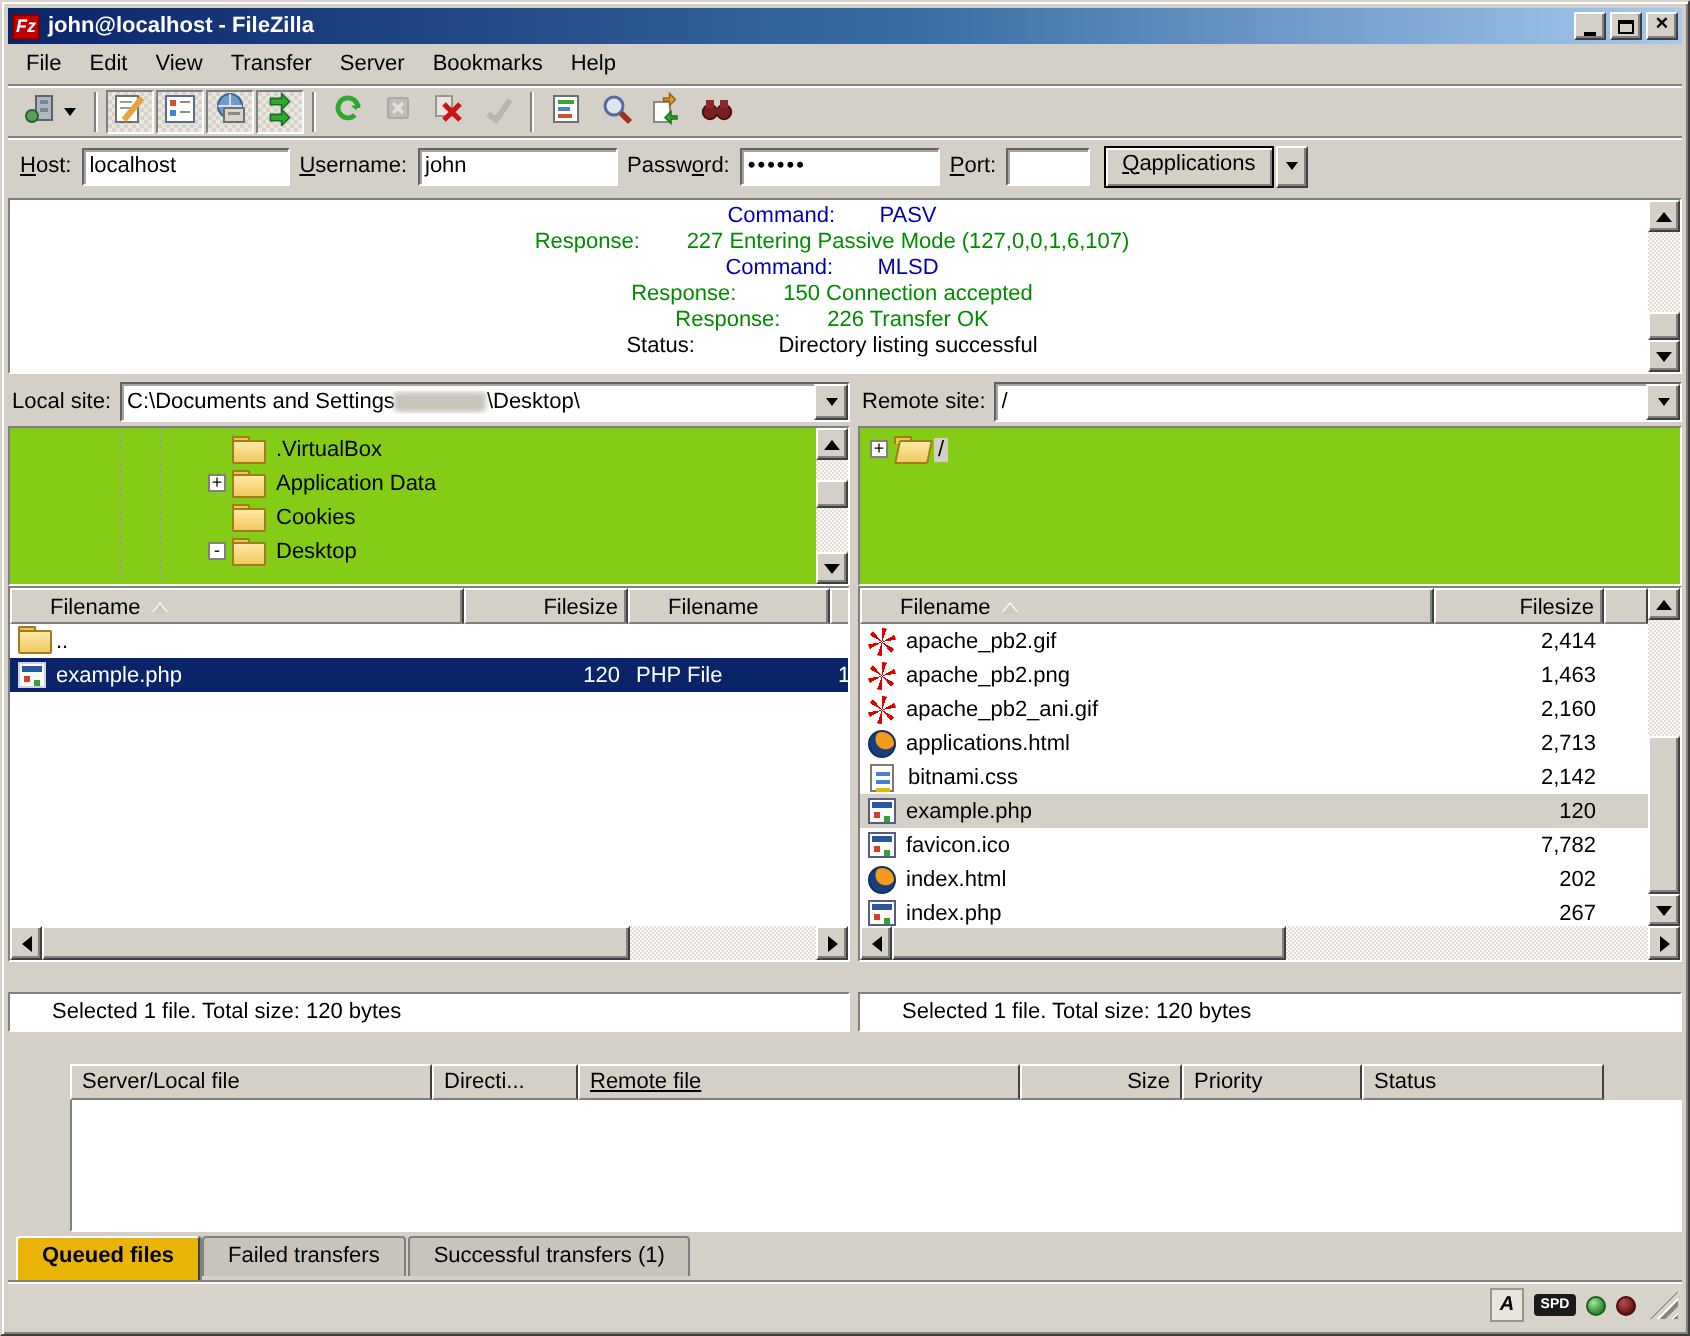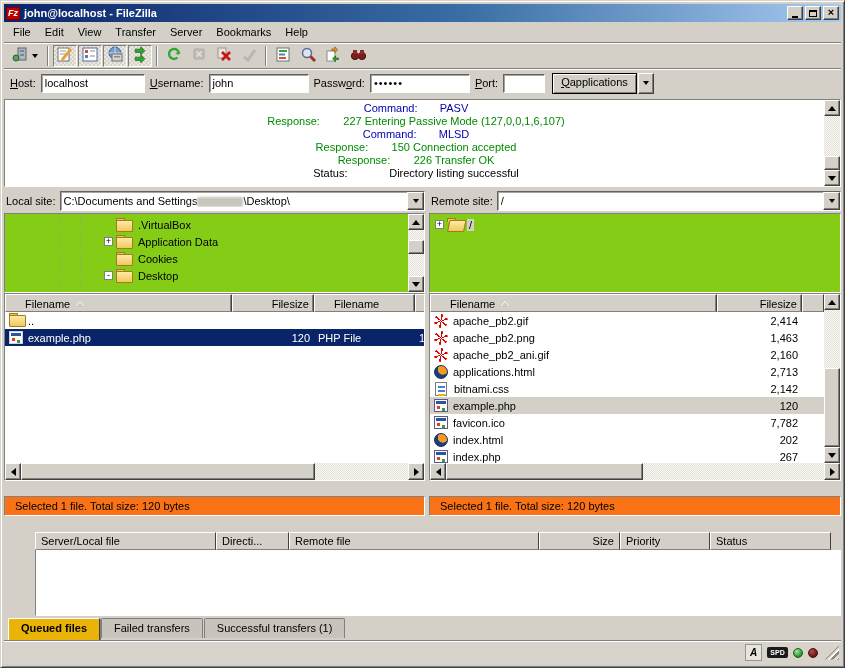--- a/index.html
+++ b/index.html
@@ -121,27 +121,27 @@
   .L .fcell.c3,.L .hcell.c3 { width:101px; flex:0 0 101px; }
   .L .fcell.c4,.L .hcell.c4 { flex:1; min-width:0; }
   
   .R .fcell.c1,.R .hcell.c1 { width:287px; flex:0 0 287px; }
   .R .fcell.c2,.R .hcell.c2 { width:85px;  flex:0 0 85px; }
   .R .fcell.c3,.R .hcell.c3 { flex:1; min-width:0; }
   .frow.sel { background:#0a246a; color:#fff; }
   .frow.sel .ic-win { border-color:#cfcfe8; }
   .frow.selin { background:#d4d0c8; }
 
-  .panel-status { height:20px; flex:0 0 20px; margin-top:15px; border:1px solid #808080; border-right-color:#fff; border-bottom-color:#fff; background:#f97316; padding:3px 0 0 10px; white-space:nowrap; overflow:hidden; }
+  .panel-status { height:20px; flex:0 0 20px; margin-top:15px; border:1px solid #808080; border-right-color:#fff; border-bottom-color:#fff; background:#ffffff; padding:3px 0 0 21px; white-space:nowrap; overflow:hidden; }
 
   
   .queue { margin-top:16px; flex:0 0 84px; display:flex; flex-direction:column;padding-left:31px; }
   .qheader { height:18px; flex:0 0 18px; display:flex; background:#d4d0c8; overflow:hidden; }
   .qcol { border:1px solid; border-color:#fff #404040 #808080 #fff; padding:2px 5px 0 5px; white-space:nowrap; overflow:hidden; }
-  .qcol:nth-child(1){ width:181px; } .qcol:nth-child(2){ width:73px; } .qcol:nth-child(3){ width:250px; }
+  .qcol:nth-child(1){ width:181px; } .qcol:nth-child(2){ width:73px; } .qcol:nth-child(3){ width:221px;text-decoration:underline; }
   .qcol:nth-child(4){ width:81px; text-align:right; } .qcol:nth-child(5){ width:90px; } .qcol:nth-child(6){ width:121px; }
   .qbody { flex:1; background:#fff; border:1px solid #808080; border-top:none; border-right-color:#fff; border-bottom-color:#fff; }
 
   
   .tabs { height:24px; flex:0 0 24px; display:flex; align-items:flex-start; padding:2px 0 0 4px; gap:1px; }
   .tab { height:20px; padding:3px 12px 0 12px; background:#c8c4bc; border:1px solid #808080; border-bottom:none; border-radius:2px 2px 0 0; white-space:nowrap; }
   .tab.active { background:#eab308; border-color:#fff #404040 #fff #fff; box-shadow:1px 0 0 #808080; font-weight:bold; height:22px; }
 
   
   .statusbar { height:24px; flex:0 0 24px; border-top:1px solid #808080; box-shadow:inset 0 1px 0 #fff; background:#d8d4cc; display:flex; align-items:center; justify-content:flex-end; gap:5px; padding:1px 2px 1px 4px; }

